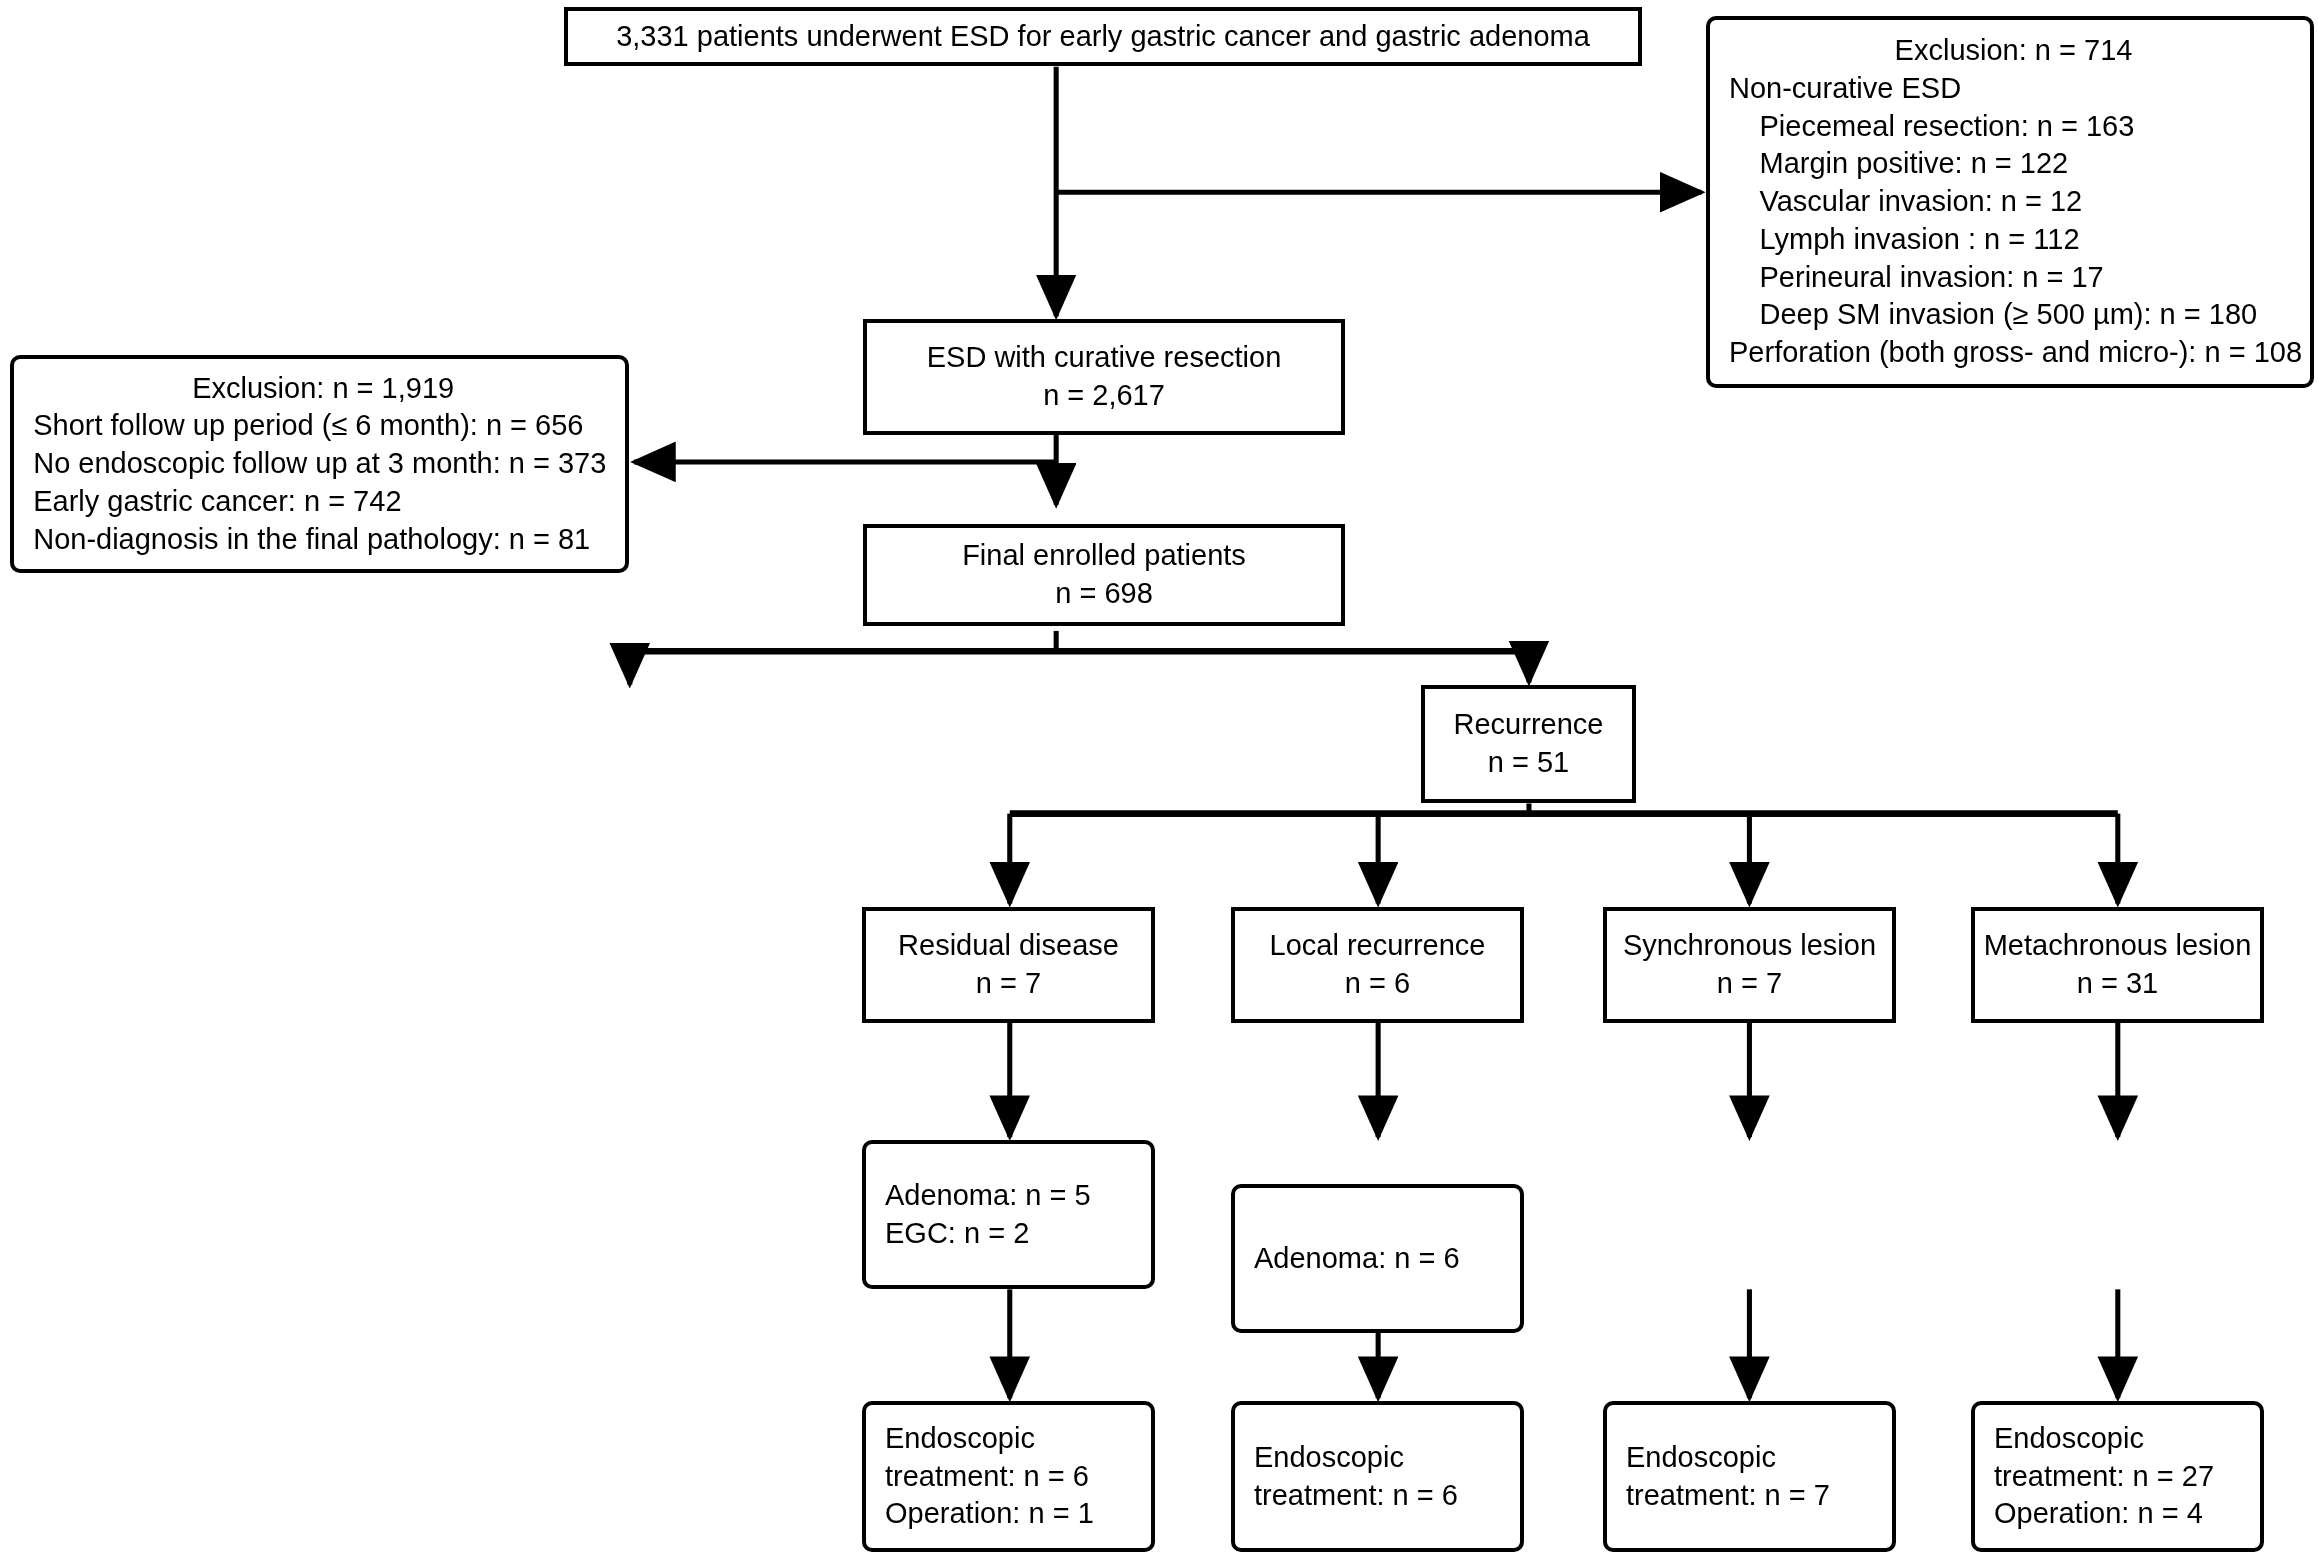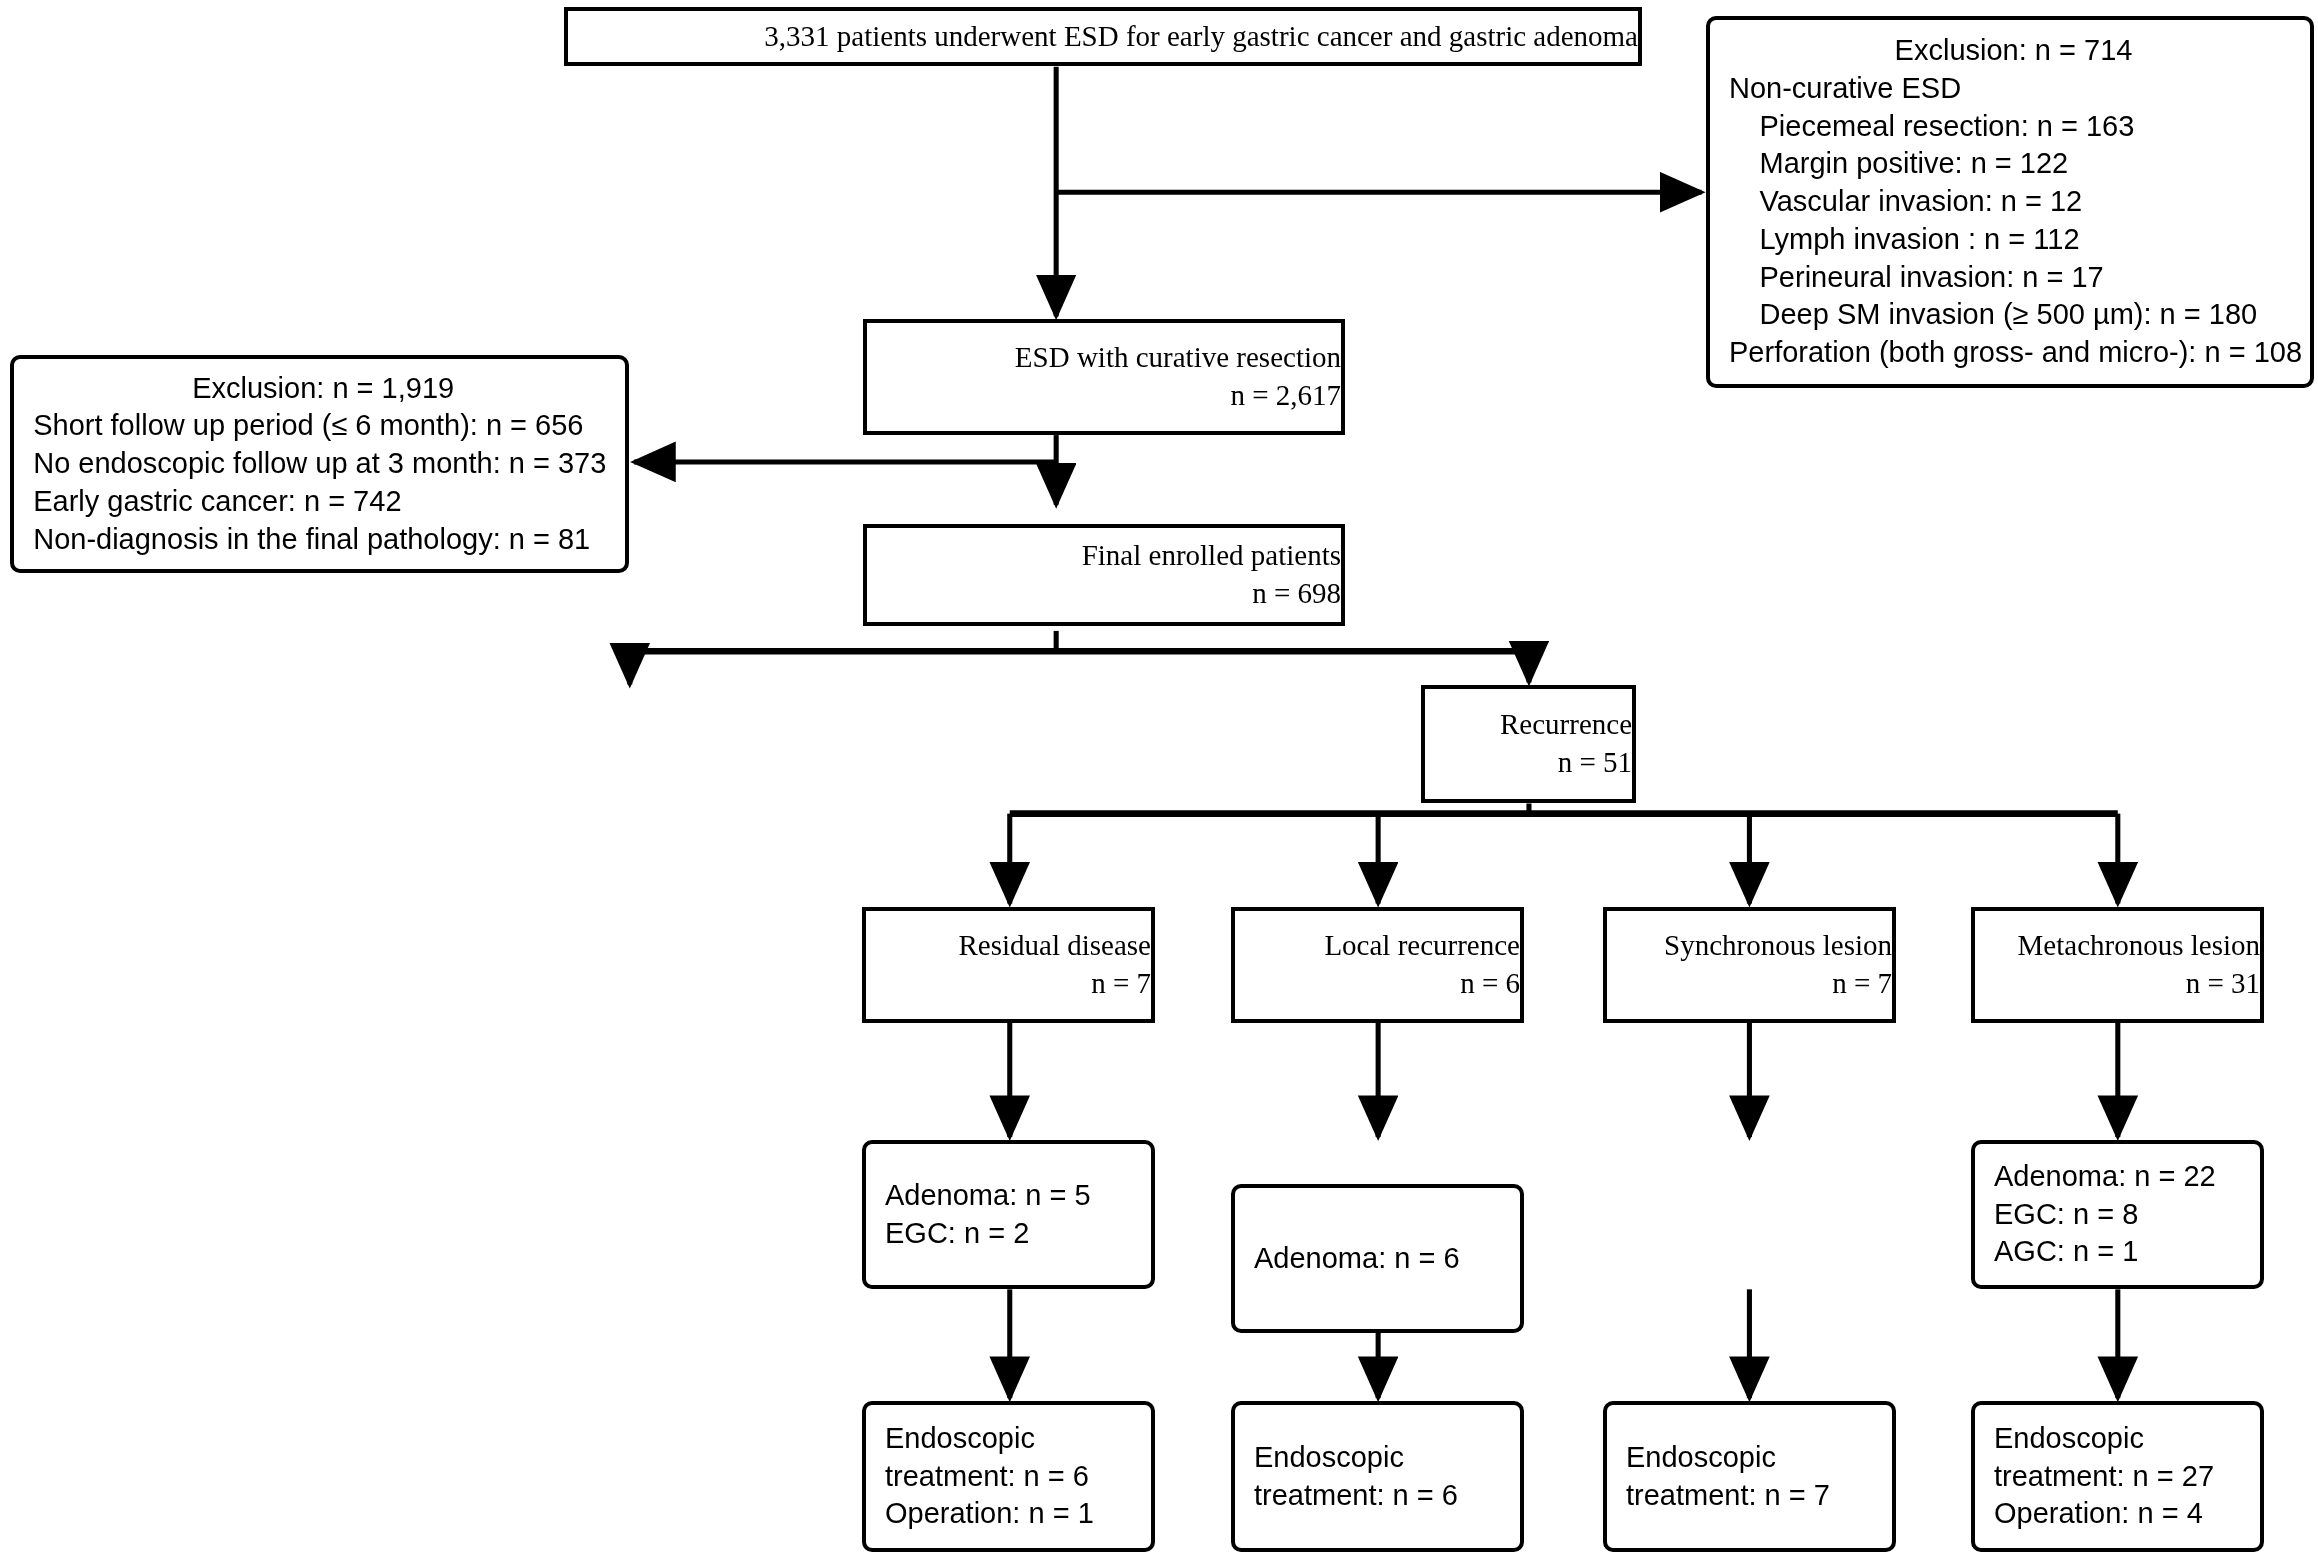--- a/index.html
+++ b/index.html
@@ -18,21 +18,21 @@
     box-sizing:border-box;
     border:4.4px solid #000000;
     background:#ffffff;
     display:flex;
     flex-direction:column;
     justify-content:center;
     line-height:1.30;
     font-size:29px;
     z-index:3;
   }
-  .box.center{align-items:flex-end;text-align:center;font-family:Liberation Serif, serif;}
+  .box.center{align-items:center;text-align:center;}
   .box.left{align-items:flex-start;text-align:left;}
   .box .ln{display:block;white-space:pre;}
   .pad-l{padding-left:19px;padding-right:12px;border-radius:10px;}
   .indent1{padding-left:30.5px;}
   .hdr-center{width:100%;text-align:center;}
 </style>
 </head>
 <body>
 
 <div id="root">
@@ -134,25 +134,20 @@
     <span class="ln">n = 31</span>
   </div>
 
   <div class="box left pad-l" style="left:862px;top:1140px;width:293px;height:149px;">
     <span class="ln">Adenoma: n = 5</span>
     <span class="ln">EGC: n = 2</span>
   </div>
   <div class="box left pad-l" style="left:1231px;top:1140px;width:293px;height:149px;margin-top:44px;">
     <span class="ln">Adenoma: n = 6</span>
   </div>
-  <div class="box left pad-l" style="left:1971px;top:1140px;width:293px;height:149px;">
-    <span class="ln">Adenoma: n = 22</span>
-    <span class="ln">EGC: n = 8</span>
-    <span class="ln">AGC: n = 1</span>
-  </div>
 
   <div class="box left pad-l" style="left:862px;top:1401px;width:293px;height:151px;">
     <span class="ln">Endoscopic</span>
     <span class="ln">treatment: n = 6</span>
     <span class="ln">Operation: n = 1</span>
   </div>
   <div class="box left pad-l" style="left:1231px;top:1401px;width:293px;height:151px;">
     <span class="ln">Endoscopic</span>
     <span class="ln">treatment: n = 6</span>
   </div>

